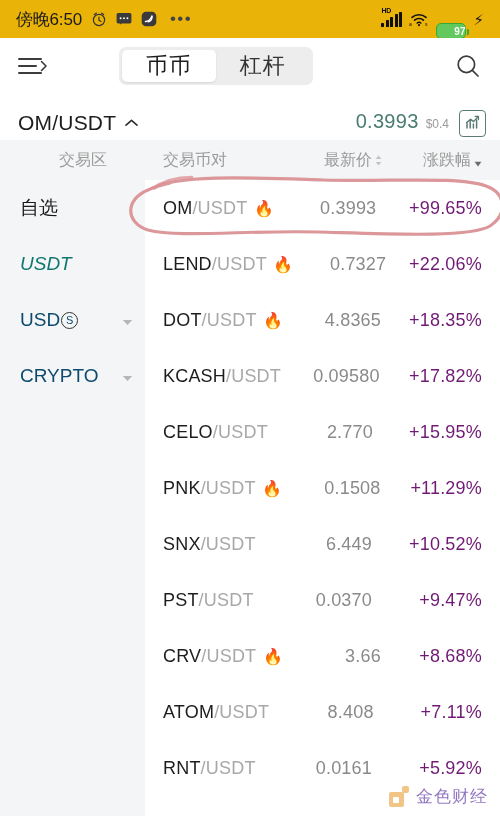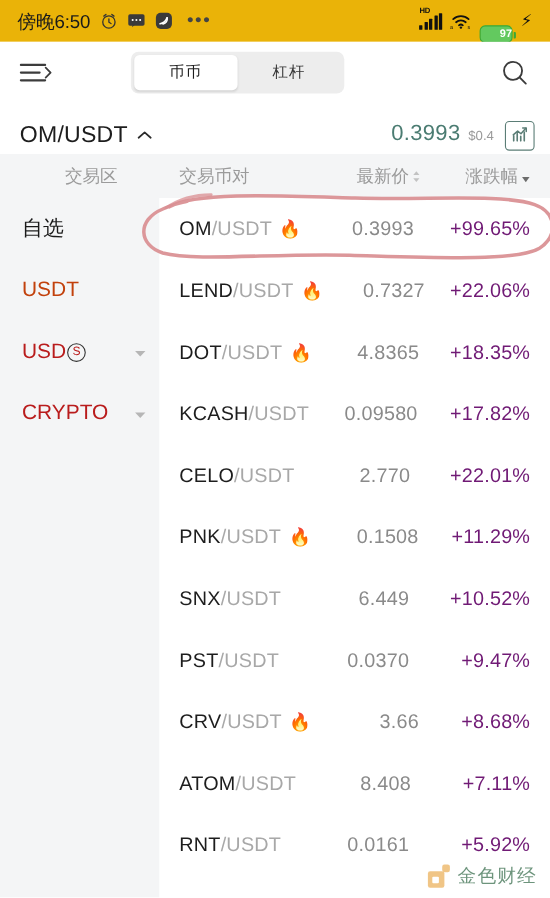--- a/index.html
+++ b/index.html
@@ -123,21 +123,21 @@
     border-radius: 7px;
     padding: 3px;
     width: 194px;
     height: 38px;
   }
   .seg {
     flex: 1;
     display: flex;
     align-items: center;
     justify-content: center;
-    font-size: 14px;
+    font-size: 22px;
     color: #333333;
     border-radius: 5px;
     cursor: pointer;
     letter-spacing: 1px;
   }
   .seg.active {
     background: #ffffff;
     color: #1c1c1c;
     box-shadow: 0 1px 2px rgba(0,0,0,0.10);
   }
@@ -196,25 +196,25 @@
     width: 145px; height: 636px;
     background: #f4f5f6;
   }
   .side-item {
     height: 56px;
     display: flex;
     align-items: center;
     padding-left: 20px;
     padding-right: 12px;
     font-size: 19px;
-    color: #b91c1c;
+    color: #0c4a6e;
     cursor: pointer;
   }
   .side-item.sel { color: #1a1a1a; font-weight: 500; }
-  .side-item.usdt { color: #c2410c; }
+  .side-item.usdt { color: #0f766e; font-style: italic; }
   .side-item .circ-s {
     display: inline-flex; align-items: center; justify-content: center;
     width: 17px; height: 17px;
     border: 1.4px solid #333;
     border-radius: 50%;
     font-size: 11px;
     margin-left: 1px;
   }
   .side-caret { margin-left: auto; }
 
@@ -282,21 +282,21 @@
     border-radius: 2px;
   }
   .wm-logo .notch {
     position: absolute; left: 4px; bottom: 4px;
     width: 6px; height: 6px;
     background: #ffffff;
     border-radius: 1px;
   }
   .wm-text {
     font-size: 17px;
-    color: #14532d;
+    color: #4c1d95;
     letter-spacing: 1px;
   }
 </style>
 </head>
 <body>
 
 <div id="app">
 
   <div class="statusbar">
     <div class="sb-left">
@@ -461,21 +461,21 @@
         <div class="r-chg">+18.35%</div>
       </div>
       <div class="row">
         <div class="r-pair"><span class="r-base">KCASH</span><span class="r-quote">/USDT</span></div>
         <div class="r-price">0.09580</div>
         <div class="r-chg">+17.82%</div>
       </div>
       <div class="row">
         <div class="r-pair"><span class="r-base">CELO</span><span class="r-quote">/USDT</span></div>
         <div class="r-price">2.770</div>
-        <div class="r-chg">+22.01%</div>
+        <div class="r-chg">+15.95%</div>
       </div>
       <div class="row">
         <div class="r-pair"><span class="r-base">PNK</span><span class="r-quote">/USDT</span><span class="flame">🔥</span></div>
         <div class="r-price">0.1508</div>
         <div class="r-chg">+11.29%</div>
       </div>
       <div class="row">
         <div class="r-pair"><span class="r-base">SNX</span><span class="r-quote">/USDT</span></div>
         <div class="r-price">6.449</div>
         <div class="r-chg">+10.52%</div>

